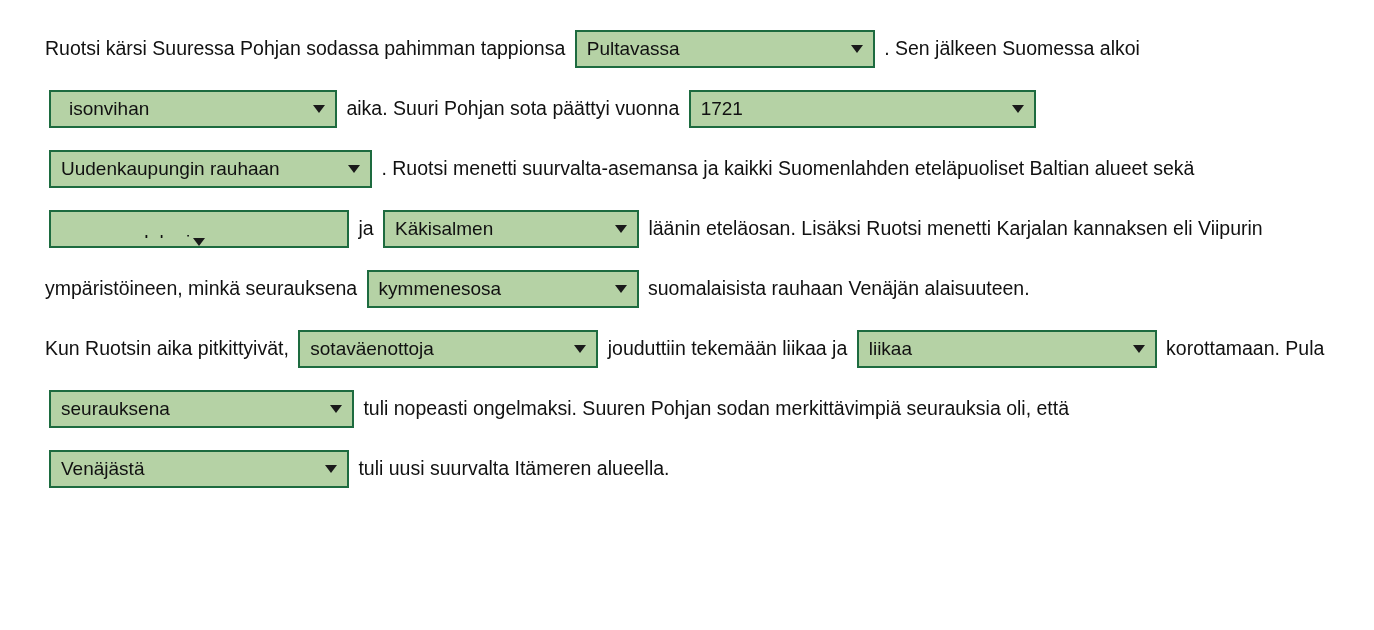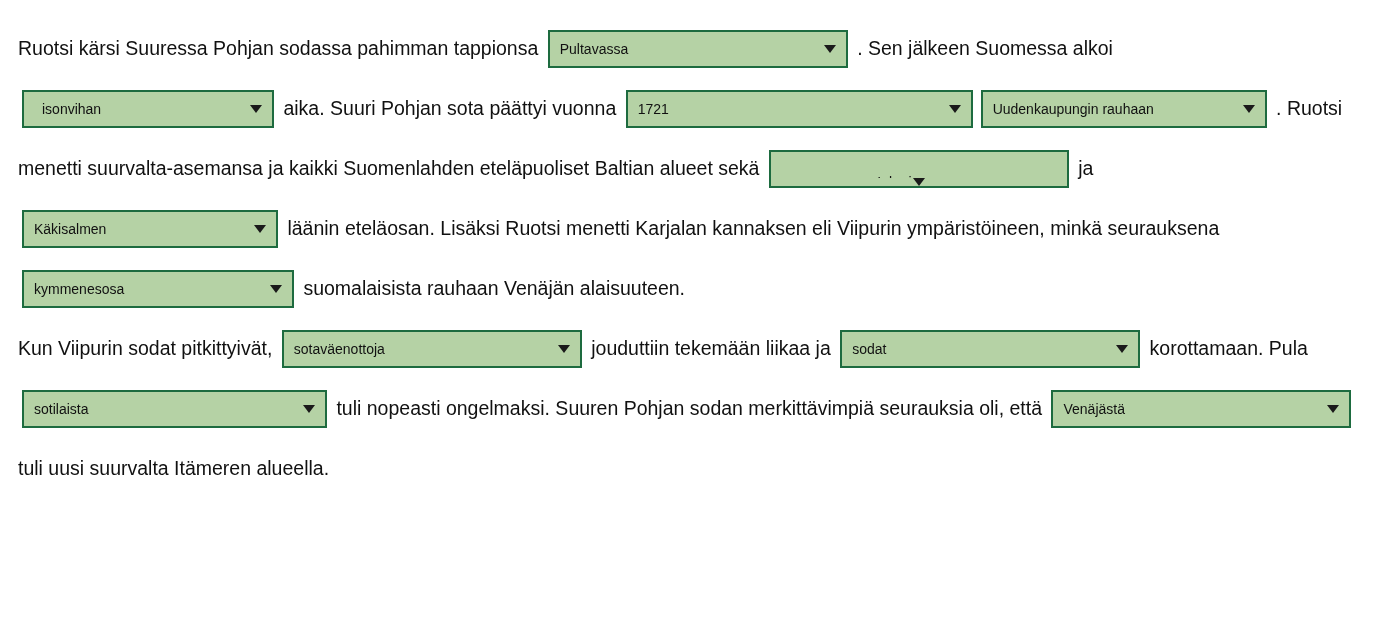--- a/index.html
+++ b/index.html
@@ -11,36 +11,37 @@
     width: 1374px;
     height: 630px;
     font-family: "Liberation Sans", sans-serif;
     color: #111111;
     overflow: hidden;
   }
   .exercise {
     padding: 18px 18px 0 18px;
     font-size: 19.5px;
     line-height: 60px;
+    margin-left: 27px;
   }
   .seg {
     white-space: pre-wrap;
   }
   .dropdown {
     display: inline-flex;
     align-items: center;
     justify-content: space-between;
     vertical-align: middle;
     box-sizing: border-box;
     height: 38px;
     background: #b5d2a5;
     border: 2px solid #1d6b3f;
     padding: 0 6px 0 10px;
     margin: 0 4px;
-    font-size: 14px;
+    font-size: 19px;
     color: #111111;
     cursor: pointer;
     position: relative;
     top: -1px;
   }
   .dropdown .val {
     overflow: hidden;
     white-space: nowrap;
     text-overflow: ellipsis;
     padding-right: 10px;
@@ -54,43 +55,43 @@
     flex: 0 0 auto;
     margin-right: 4px;
   }
 </style>
 </head>
 <body>
 
 <div class="exercise" id="exercise"><span class="seg">Ruotsi kärsi Suuressa Pohjan sodassa pahimman tappionsa </span><span class="dropdown" style="width: 300px;">
       <span class="val">Pultavassa</span>
       <span class="caret"></span>
-    </span><span class="seg"> . Sen jälkeen Suomessa alkoi </span><span class="dropdown" style="width: 252px; padding-left: 18px;">
+    </span><span class="seg"> . Sen jälkeen Suomessa alkoi </span><span class="dropdown" style="width: 288px; padding-left: 18px;">
       <span class="val">isonvihan</span>
       <span class="caret"></span>
     </span><span class="seg"> aika. Suuri Pohjan sota päättyi vuonna </span><span class="dropdown" style="width: 347px;">
       <span class="val">1721</span>
       <span class="caret"></span>
-    </span><span class="dropdown" style="width: 286px;">
+    </span><span class="dropdown" style="width: 323px;">
       <span class="val">Uudenkaupungin rauhaan</span>
       <span class="caret"></span>
     </span><span class="seg"> . Ruotsi menetti suurvalta-asemansa ja kaikki Suomenlahden eteläpuoliset Baltian alueet sekä </span><span class="dropdown" style="width: 300px; flex-direction: column;">
       <span class="val">Inkerinmaan</span>
       <span class="caret"></span>
     </span><span class="seg"> ja </span><span class="dropdown" style="width: 256px;">
       <span class="val">Käkisalmen</span>
       <span class="caret"></span>
     </span><span class="seg"> läänin eteläosan. Lisäksi Ruotsi menetti Karjalan kannaksen eli Viipurin ympäristöineen, minkä seurauksena </span><span class="dropdown" style="width: 272px;">
       <span class="val">kymmenesosa</span>
       <span class="caret"></span>
-    </span><span class="seg"> suomalaisista rauhaan Venäjän alaisuuteen.</span><br><span class="seg">Kun Viipurin sodat pitkittyivät, </span><span class="dropdown" style="width: 300px;">
+    </span><span class="seg"> suomalaisista rauhaan Venäjän alaisuuteen.</span><br><span class="seg">Kun Ruotsin aika pitkittyivät, </span><span class="dropdown" style="width: 300px;">
       <span class="val">sotaväenottoja</span>
       <span class="caret"></span>
     </span><span class="seg"> jouduttiin tekemään liikaa ja </span><span class="dropdown" style="width: 300px;">
-      <span class="val">sodat</span>
+      <span class="val">liikaa</span>
       <span class="caret"></span>
     </span><span class="seg"> korottamaan. Pula </span><span class="dropdown" style="width: 305px;">
-      <span class="val">sotilaista</span>
+      <span class="val">seurauksena</span>
       <span class="caret"></span>
     </span><span class="seg"> tuli nopeasti ongelmaksi. Suuren Pohjan sodan merkittävimpiä seurauksia oli, että </span><span class="dropdown" style="width: 300px; gap: 17px;">
       <span class="val">Venäjästä</span>
       <span class="caret"></span>
     </span><span class="seg"> tuli uusi suurvalta Itämeren alueella.</span></div>
 
 </body></html>

